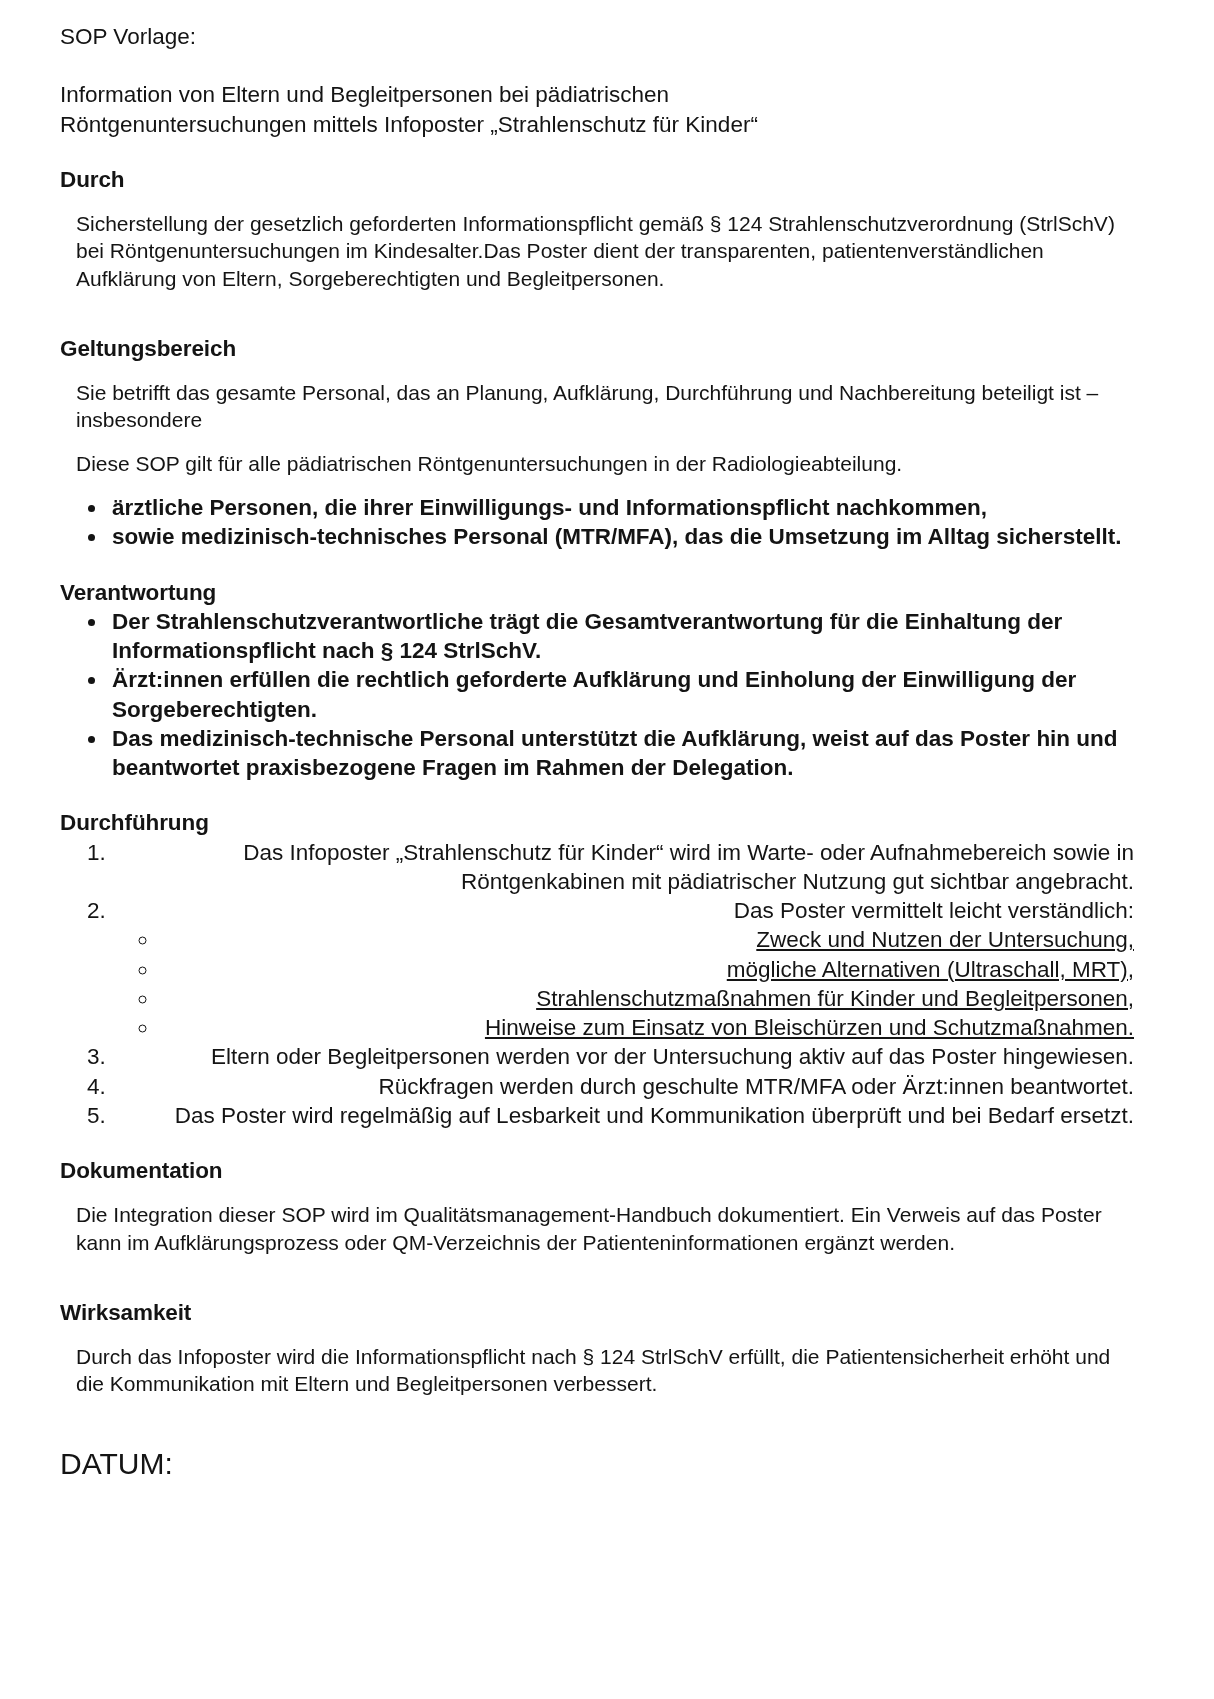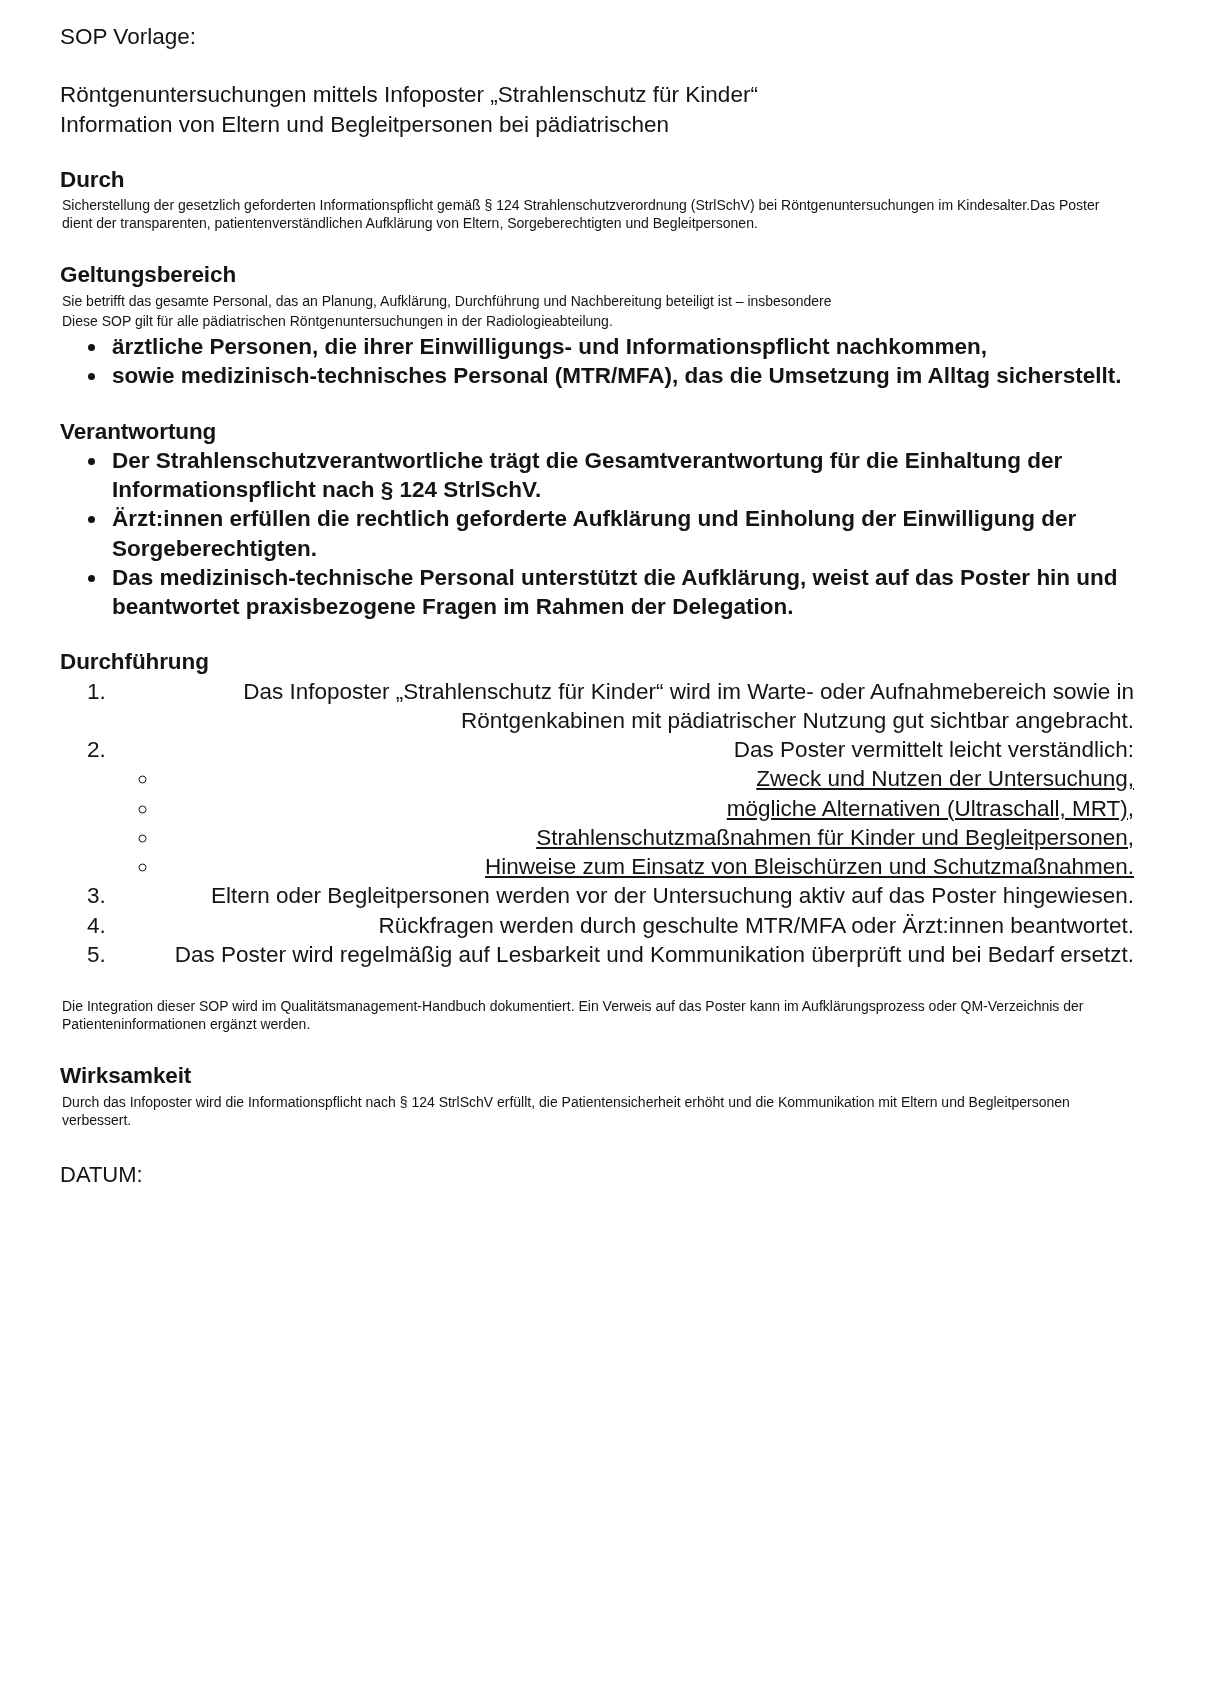--- a/index.html
+++ b/index.html
@@ -43,22 +43,22 @@
     font-weight: bold;
     margin: 0;
     padding: 0;
     line-height: 1.30;
     letter-spacing: -0.1px;
   }
   .section-gap {
     height: 26px;
   }
   p.body {
-    margin: 2px;
-    font-size: 14px;
+    margin: 16px;
+    font-size: 21px;
     line-height: 1.30;
   }
   ul.bullets {
     margin: 0;
     padding-left: 48px;
     list-style-type: disc;
     font-weight: bold;
   }
   ul.bullets > li {
     margin: 0;
@@ -85,40 +85,40 @@
     margin: 0;
     padding-left: 4px;
     line-height: 1.30;
     text-decoration: underline;
   }
   li::marker {
     font-size: 22.5px;
   }
   .footer-field {
     margin: 0;
-    font-size: 22px;
+    font-size: 30px;
     line-height: 1.30;
   }
   .blank {
     height: 30px;
   }
 </style>
 </head>
 <body>
 
 <div class="page">
   <div class="doc">
 
     <p class="lead">SOP Vorlage:</p>
 
     <div class="spacer-line"></div>
 
     <div class="title-block">
+      <div>Information von Eltern und Begleitpersonen bei pädiatrischen</div>
       <div>Röntgenuntersuchungen mittels Infoposter „Strahlenschutz für Kinder“</div>
-      <div>Information von Eltern und Begleitpersonen bei pädiatrischen</div>
     </div>
 
     <div class="section-gap"></div>
 
     <h2 class="section">Durch</h2>
     <p class="body">Sicherstellung der gesetzlich geforderten Informationspflicht gemäß § 124 Strahlenschutzverordnung (StrlSchV) bei Röntgenuntersuchungen im Kindesalter.Das Poster dient der transparenten, patientenverständlichen Aufklärung von Eltern, Sorgeberechtigten und Begleitpersonen.</p>
 
     <div class="section-gap"></div>
 
     <h2 class="section">Geltungsbereich</h2>
@@ -152,20 +152,21 @@
           <li>Hinweise zum Einsatz von Bleischürzen und Schutzmaßnahmen.</li>
         </ul>
       </li>
       <li>Eltern oder Begleitpersonen werden vor der Untersuchung aktiv auf das Poster hingewiesen.</li>
       <li>Rückfragen werden durch geschulte MTR/MFA oder Ärzt:innen beantwortet.</li>
       <li>Das Poster wird regelmäßig auf Lesbarkeit und Kommunikation überprüft und bei Bedarf ersetzt.</li>
     </ol>
 
     <div class="section-gap"></div>
 
+    <h2 class="section">Dokumentation</h2>
     <p class="body">Die Integration dieser SOP wird im Qualitätsmanagement-Handbuch dokumentiert. Ein Verweis auf das Poster kann im Aufklärungsprozess oder QM-Verzeichnis der Patienteninformationen ergänzt werden.</p>
 
     <div class="section-gap"></div>
 
     <h2 class="section">Wirksamkeit</h2>
     <p class="body">Durch das Infoposter wird die Informationspflicht nach § 124 StrlSchV erfüllt, die Patientensicherheit erhöht und die Kommunikation mit Eltern und Begleitpersonen verbessert.</p>
 
     <div class="blank"></div>
 
     <p class="footer-field">DATUM:</p>

